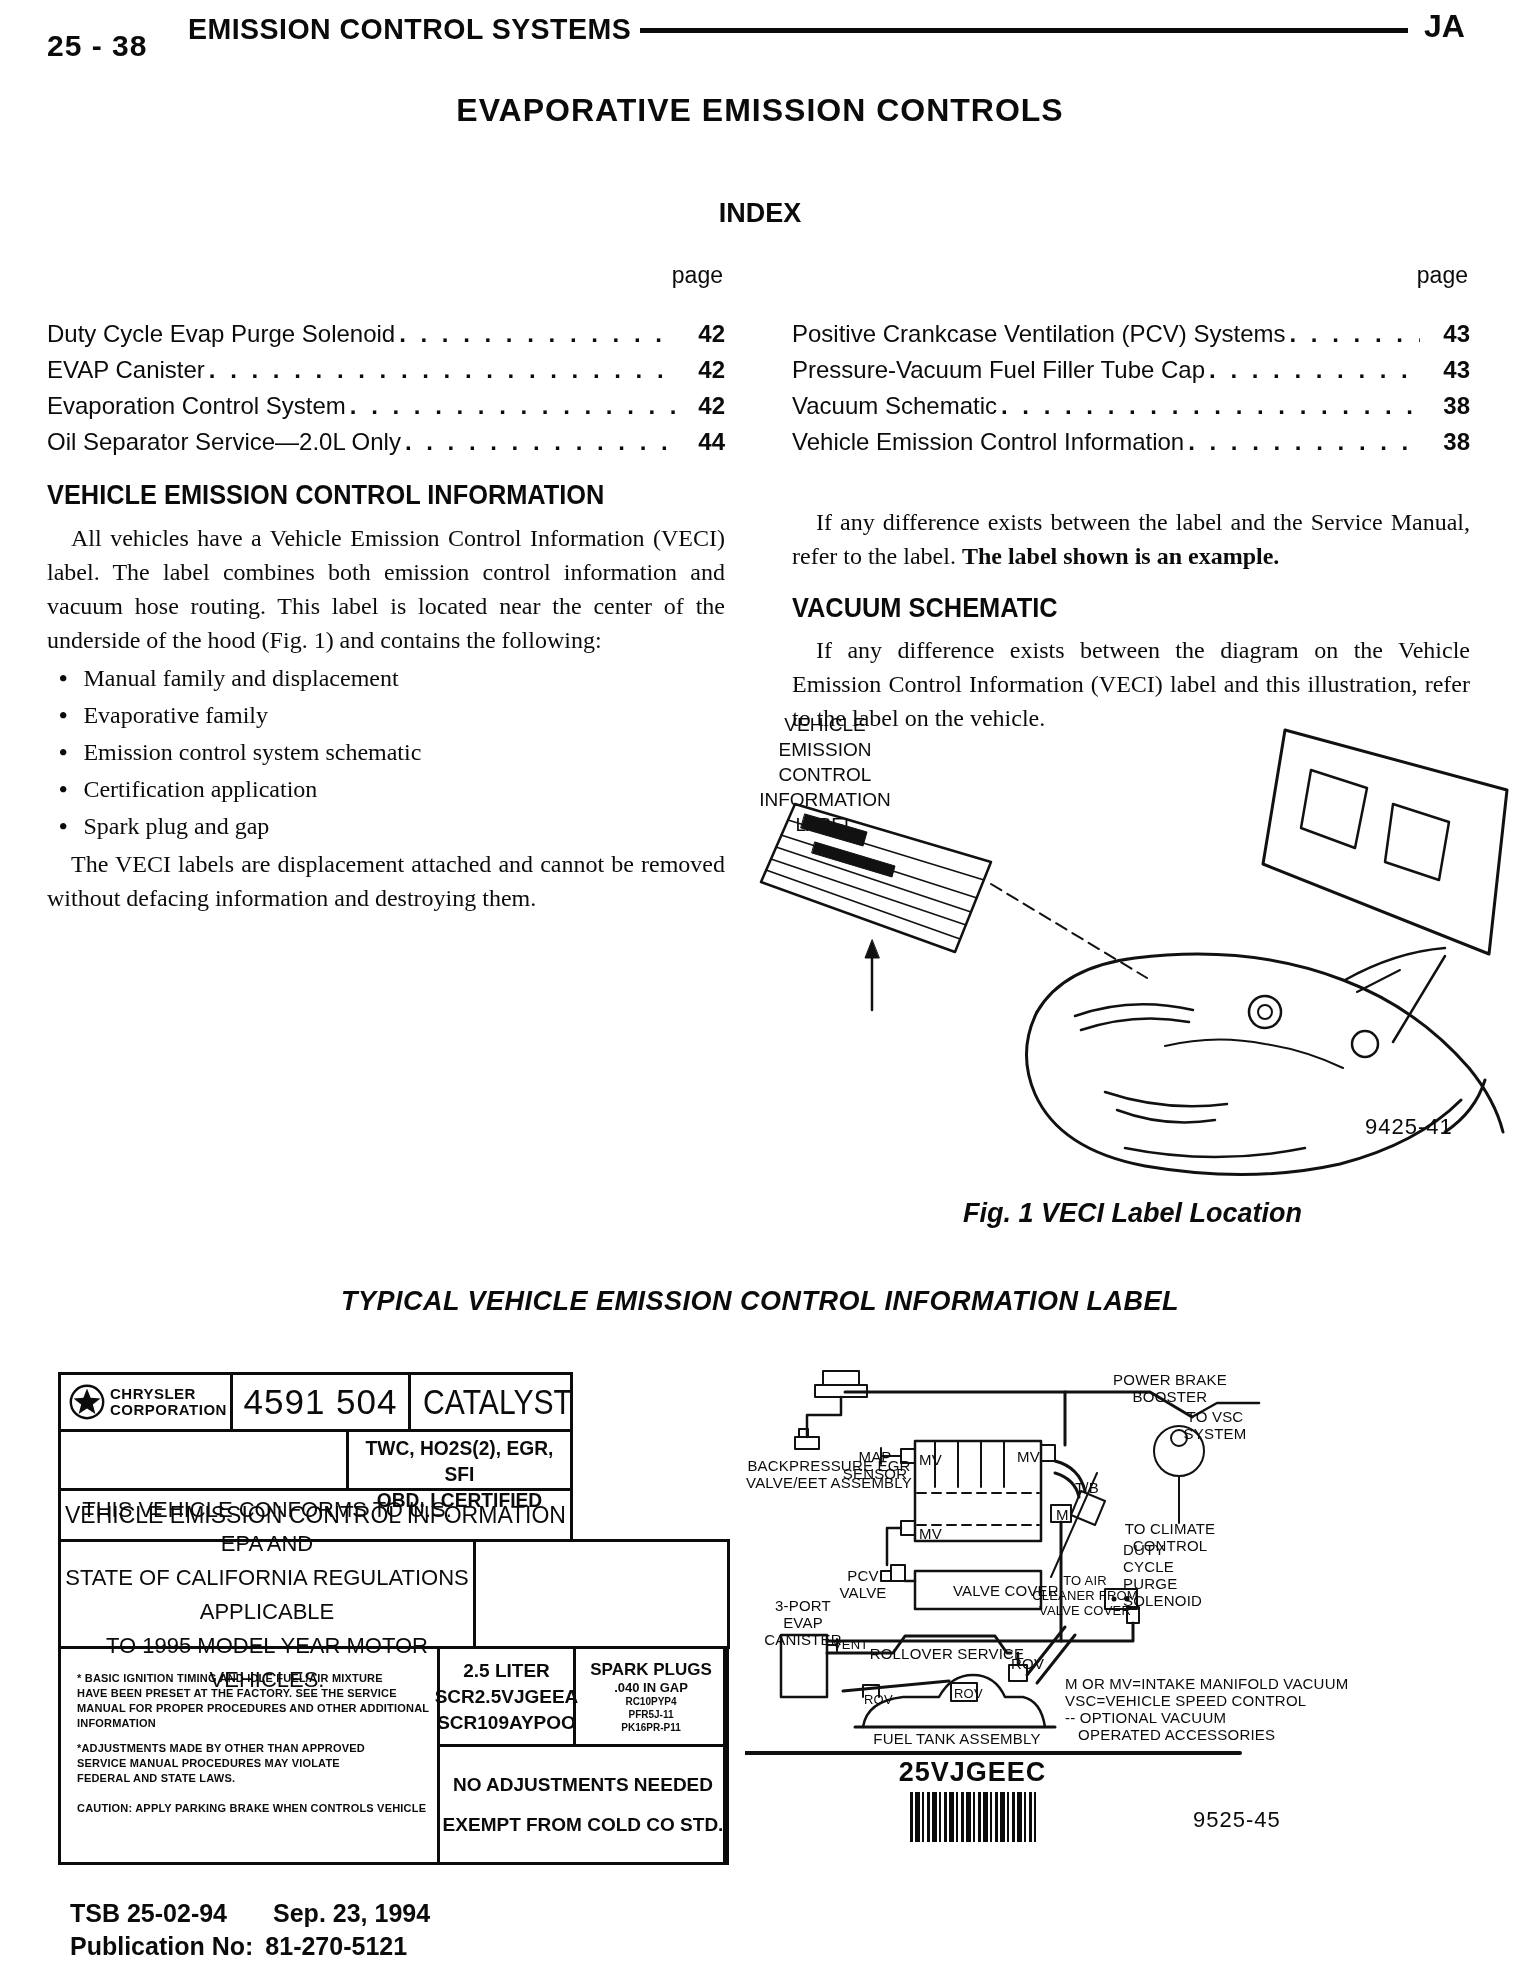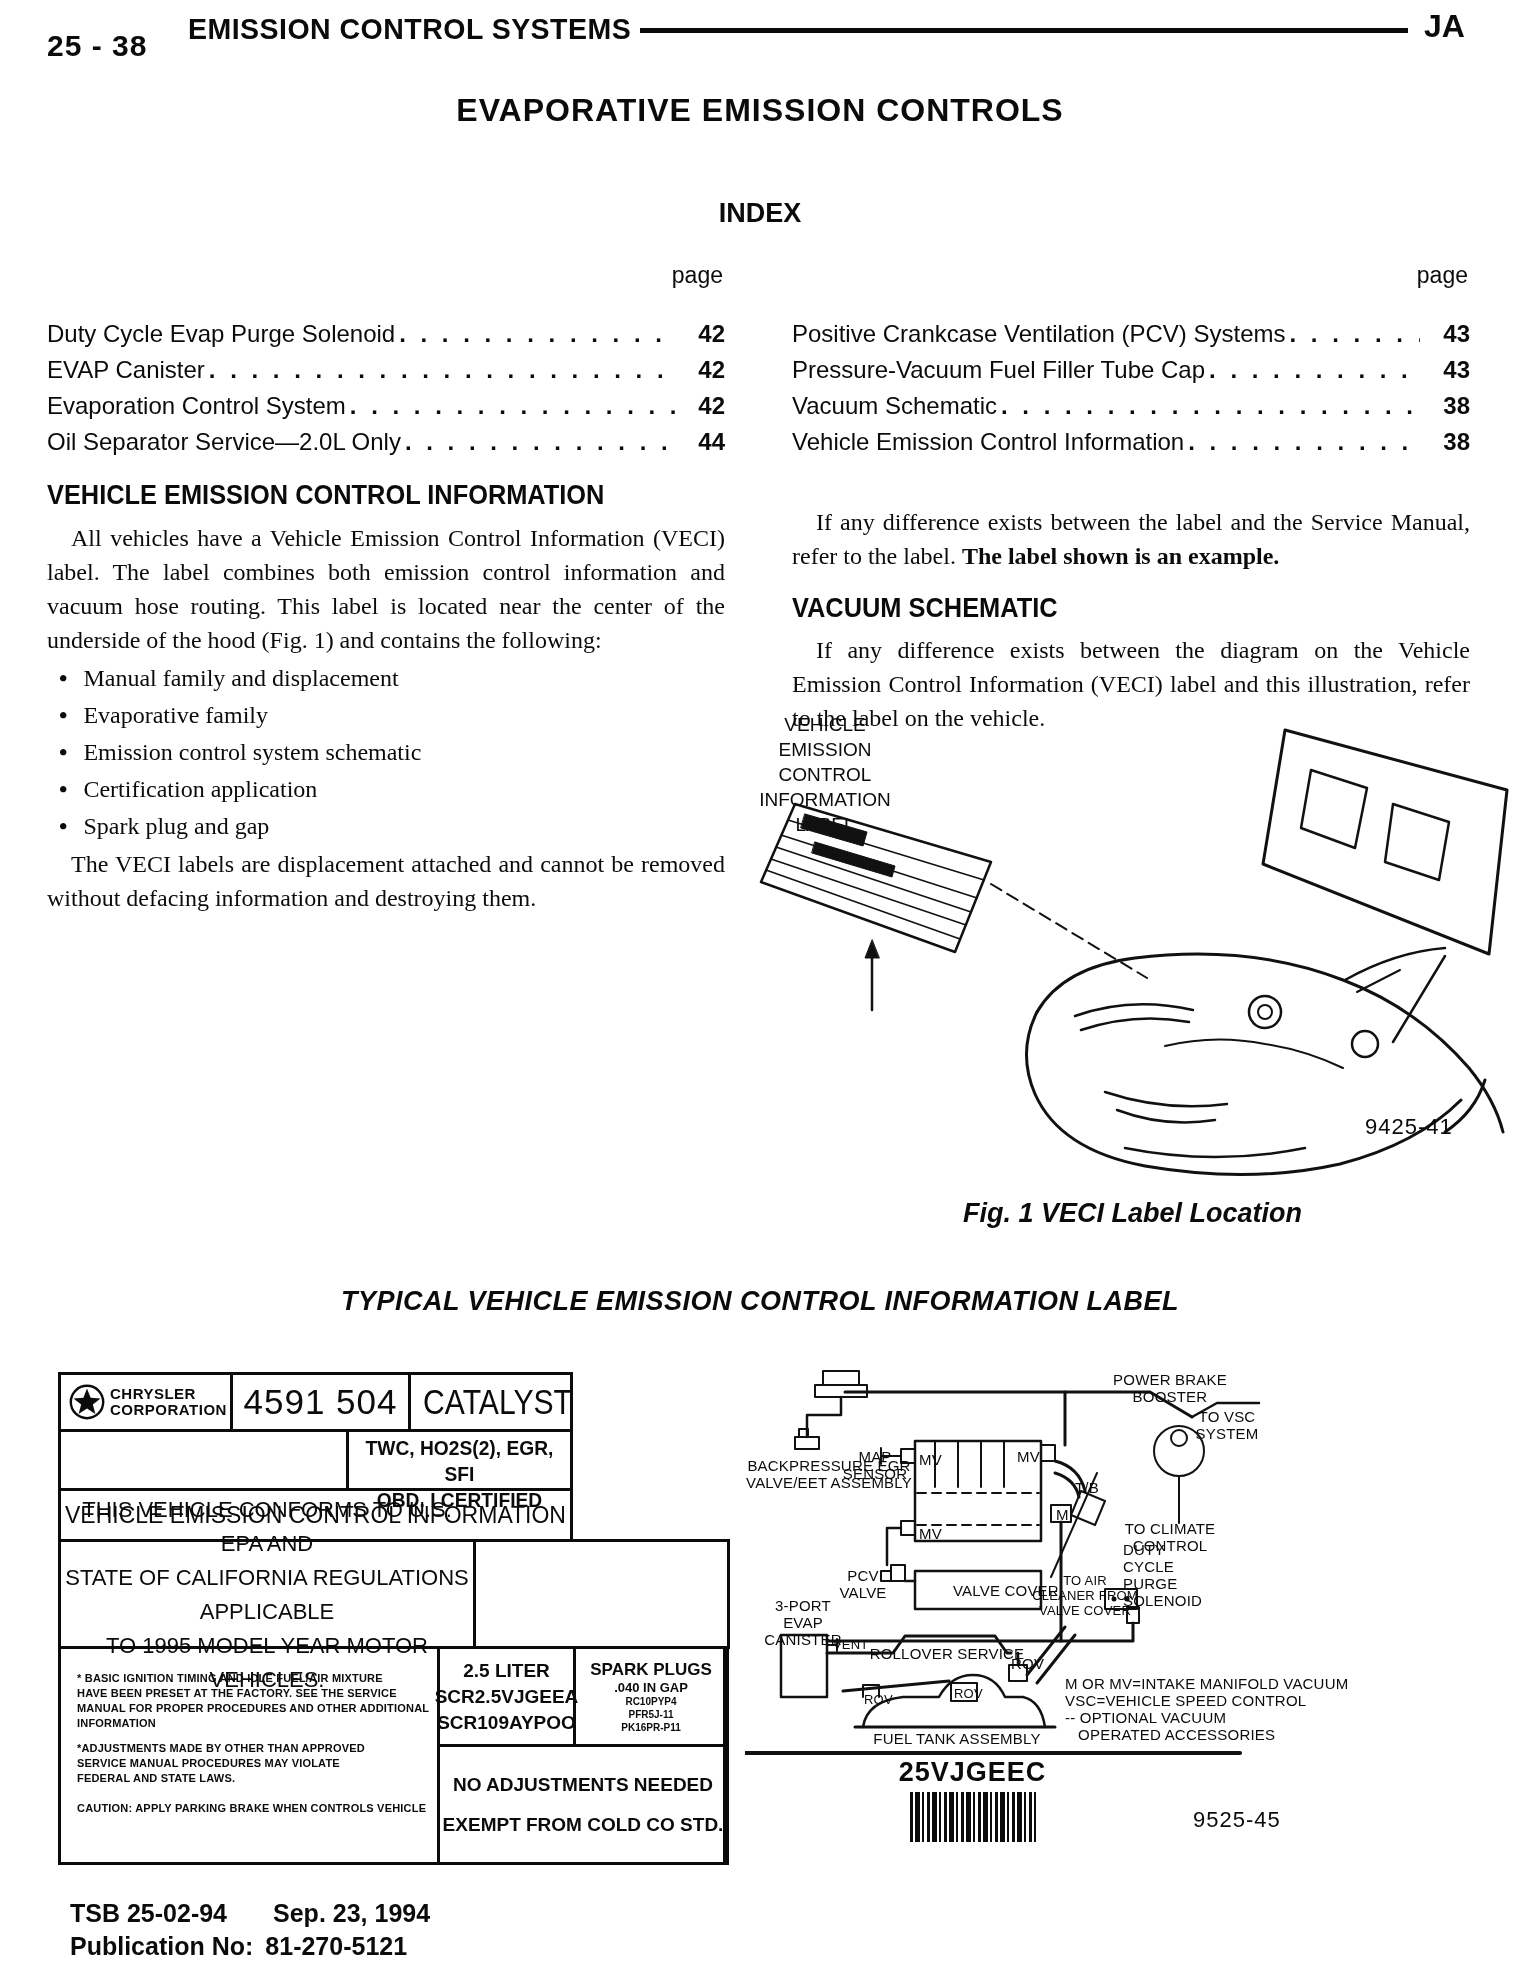--- a/index.html
+++ b/index.html
@@ -327,21 +327,21 @@
         <path d="M110,382 H310"></path>
         <path d="M98,346 L204,336"></path>
         <rect x="206" y="338" width="26" height="18" stroke-width="2"></rect>
         <path d="M118,352 V340 H134 V352" stroke-width="2"></path>
 
         <path d="M0,408 H495" stroke-width="4"></path>
       </g>
     </svg>
     <div class="sl ctr" style="left:425px; top:26px;">POWER BRAKE
 BOOSTER</div>
-    <div class="sl ctr" style="left:482px; top:63px;">TO VSC
+    <div class="sl ctr" style="left:470px; top:63px;">TO VSC
 SYSTEM</div>
     <div class="sl ctr" style="left:425px; top:175px;">TO CLIMATE
 CONTROL</div>
     <div class="sl ctr" style="left:84px; top:112px;">BACKPRESSURE EGR
 VALVE/EET ASSEMBLY</div>
     <div class="sl ctr" style="left:130px; top:103px;">MAP
 SENSOR</div>
     <div class="sl" style="left:174px; top:106px;">MV</div>
     <div class="sl" style="left:272px; top:103px;">MV</div>
     <div class="sl" style="left:174px; top:180px;">MV</div>

